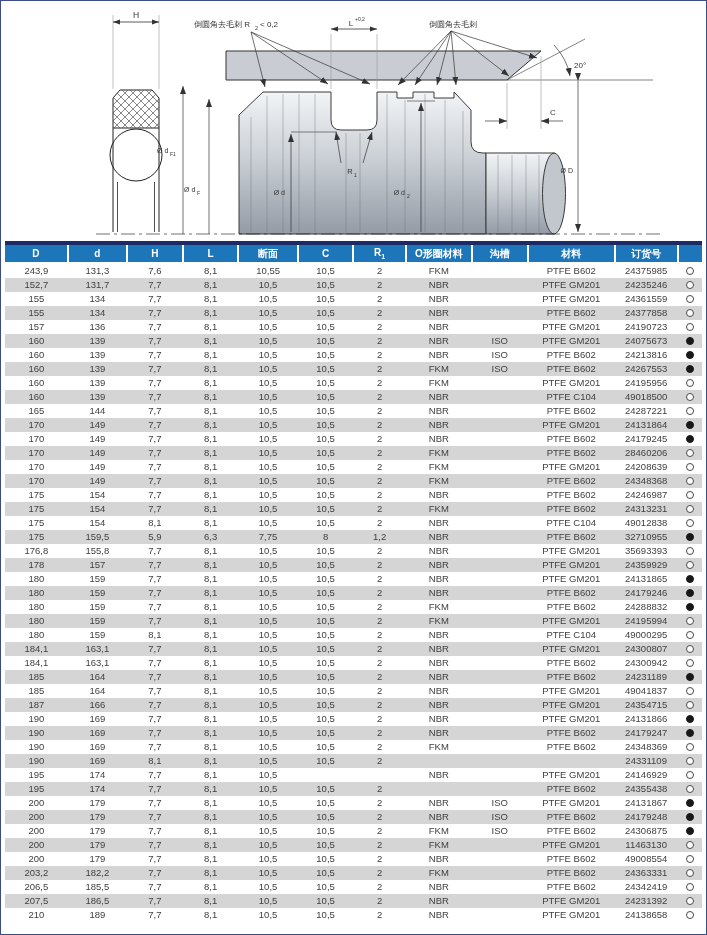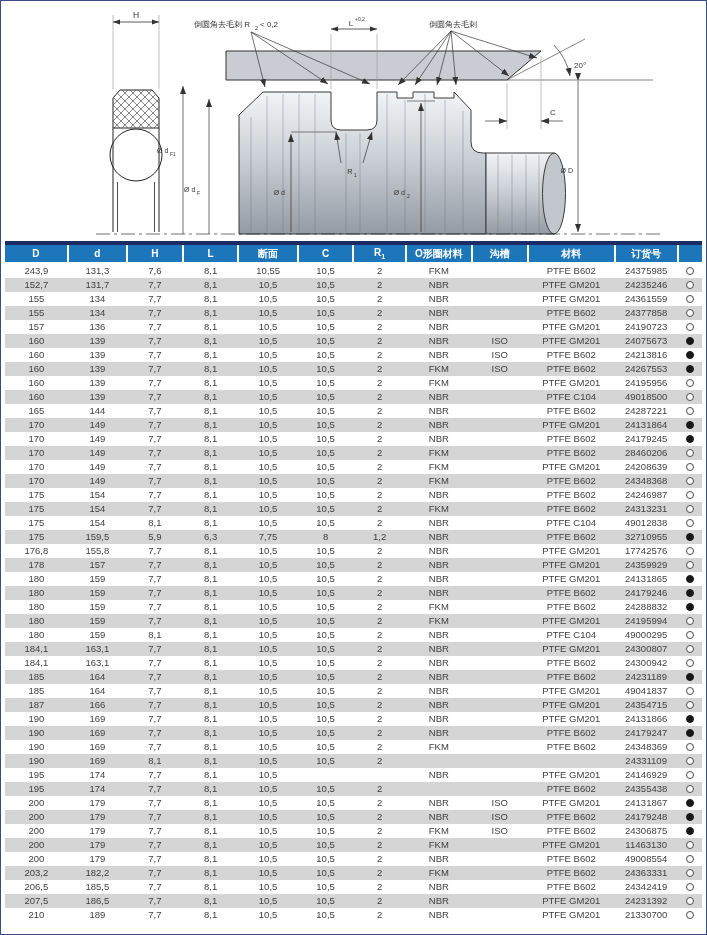--- a/index.html
+++ b/index.html
@@ -490,21 +490,21 @@
             <td>176,8</td>
             <td>155,8</td>
             <td>7,7</td>
             <td>8,1</td>
             <td>10,5</td>
             <td>10,5</td>
             <td>2</td>
             <td>NBR</td>
             <td></td>
             <td>PTFE GM201</td>
-            <td>17742576</td>
+            <td>35693393</td>
             <td><span class="dot"></span></td>
           </tr>
           <tr>
             <td>178</td>
             <td>157</td>
             <td>7,7</td>
             <td>8,1</td>
             <td>10,5</td>
             <td>10,5</td>
             <td>2</td>
@@ -854,20 +854,20 @@
             <td>210</td>
             <td>189</td>
             <td>7,7</td>
             <td>8,1</td>
             <td>10,5</td>
             <td>10,5</td>
             <td>2</td>
             <td>NBR</td>
             <td></td>
             <td>PTFE GM201</td>
-            <td>21330700</td>
+            <td>24138658</td>
             <td><span class="dot"></span></td>
           </tr>
         </tbody>
     </table>
   </div>
 
 </div>
 
 </body></html>

